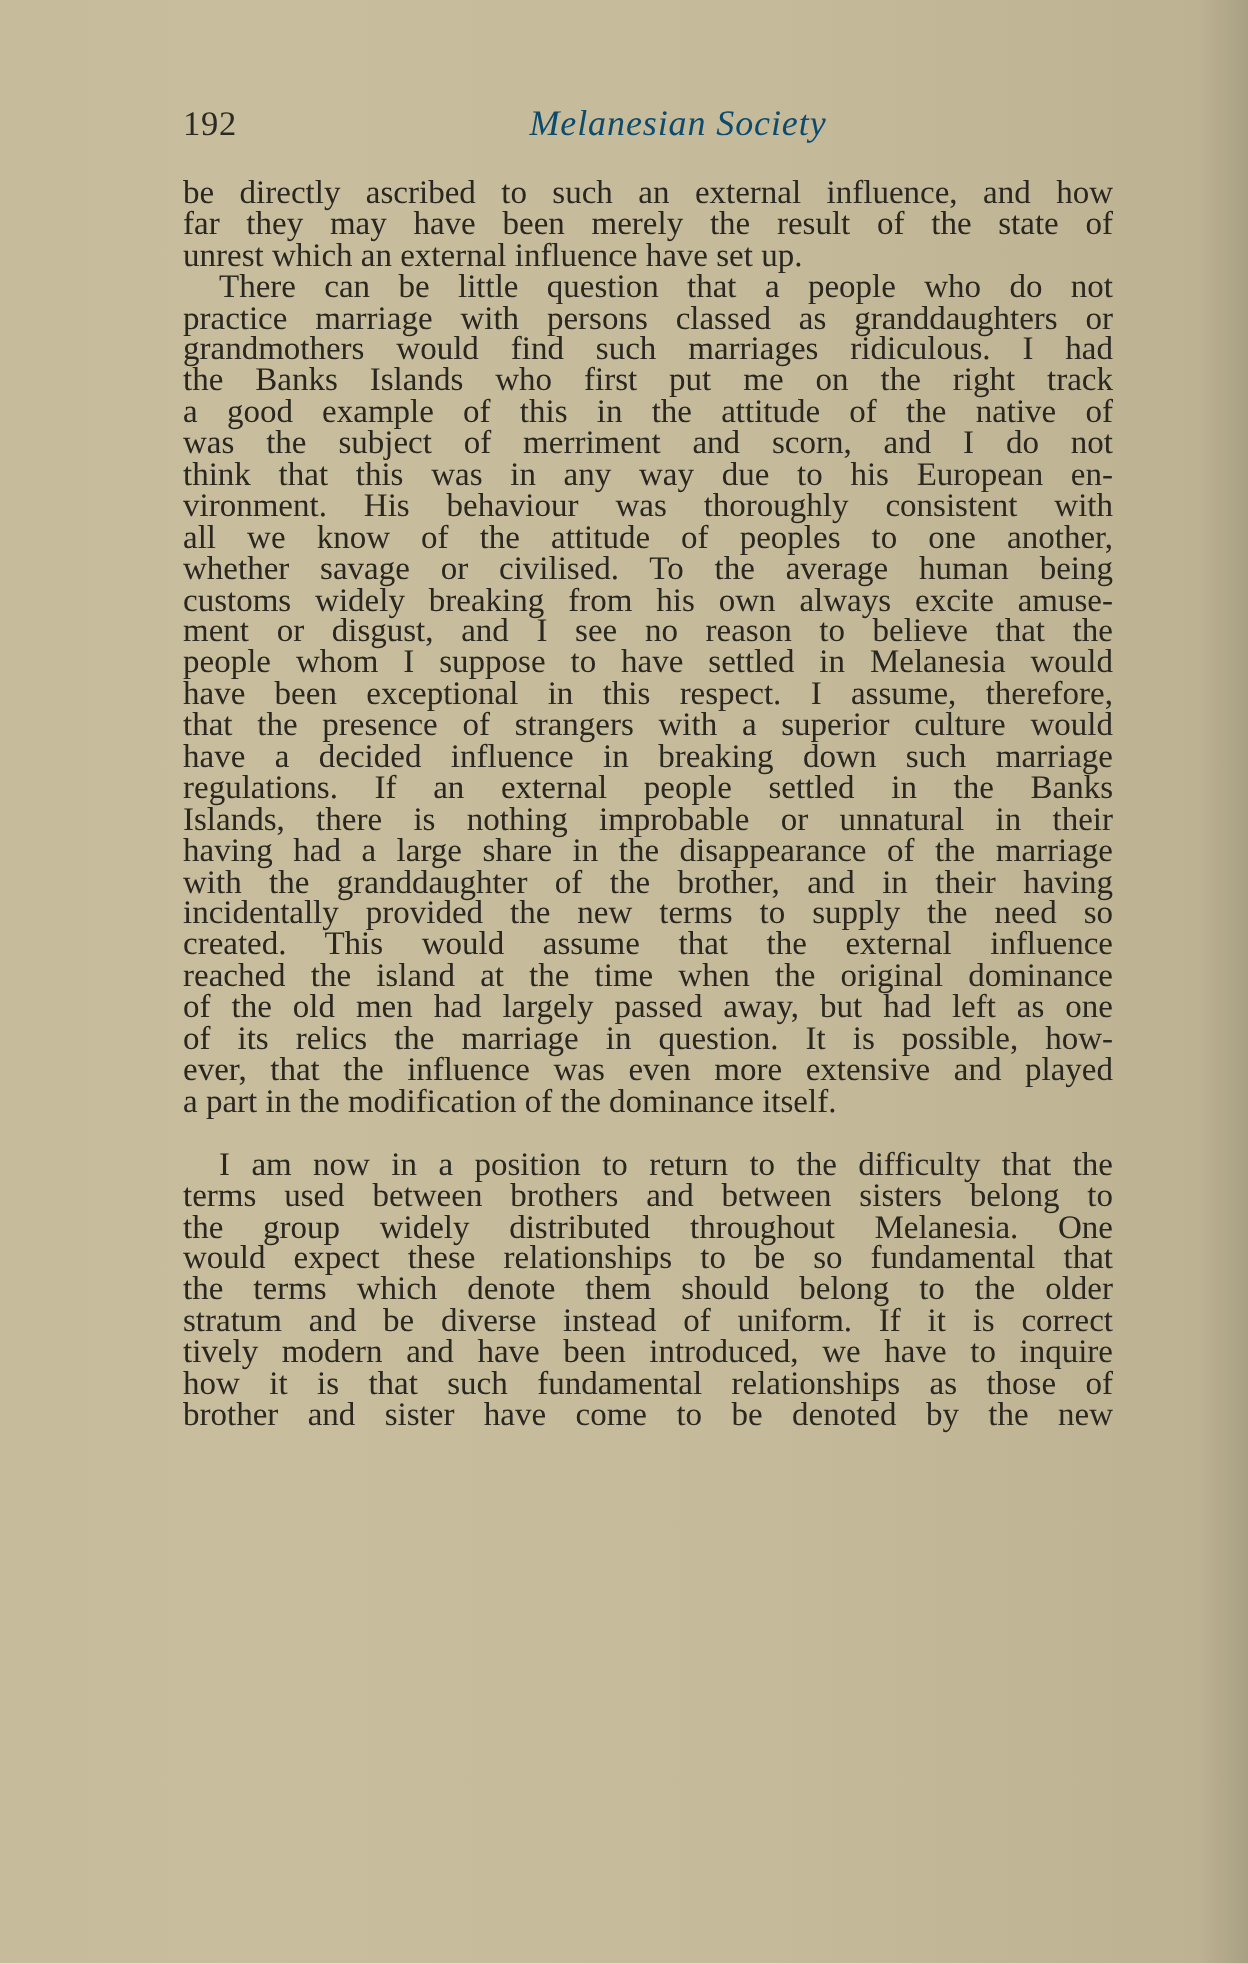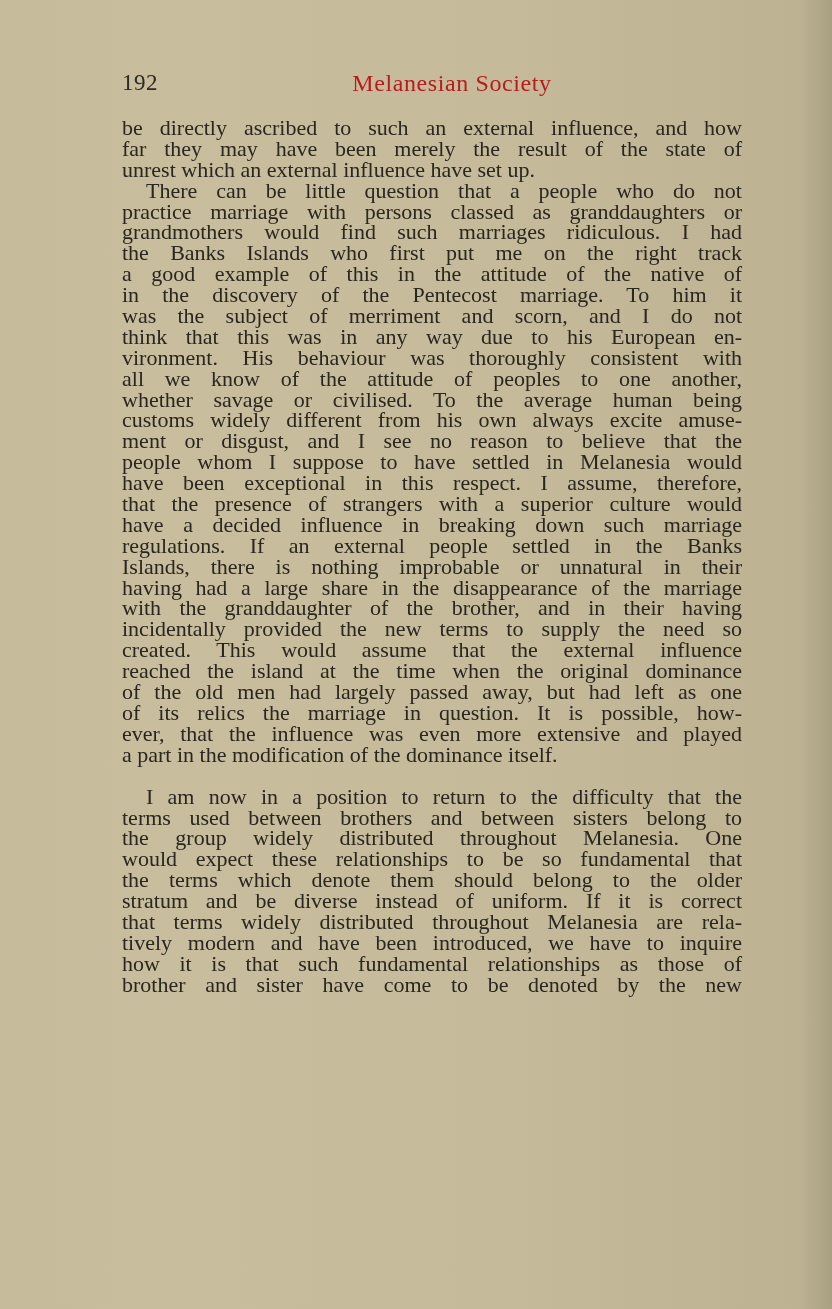--- a/index.html
+++ b/index.html
@@ -37,23 +37,24 @@
       font-size: 23px;
       letter-spacing: 0.5px;
       color: #2d2a24;
     }
     .running-title {
       position: absolute;
       left: 0;
       right: 0;
       top: 0;
       text-align: center;
+      font-style: italic;
       font-size: 24px;
       letter-spacing: 0.6px;
-      color: #b91c1c;
+      color: #0c4a6e;
       padding-left: 40px;
     }
     .body-text {
       position: absolute;
       left: 122px;
       top: 118px;
       width: 620px;
     }
     .line {
       display: block;
@@ -108,27 +109,26 @@
       <span class="line"><span class="line-inner">far they may have been merely the result of the state of</span></span>
       <span class="line last"><span class="line-inner">unrest which an external influence have set up.</span></span>
     </div>
 
     <div class="para">
       <span class="line indent"><span class="line-inner">There can be little question that a people who do not</span></span>
       <span class="line"><span class="line-inner">practice marriage with persons classed as granddaughters or</span></span>
       <span class="line"><span class="line-inner">grandmothers would find such marriages ridiculous.  I had</span></span>
       <span class="line"><span class="line-inner">the Banks Islands who first put me on the right track</span></span>
       <span class="line"><span class="line-inner">a good example of this in the attitude of the native of</span></span>
-      <span class="line"><span class="line-inner">in the discovery of the Pentecost marriage.  To him it</span></span>
       <span class="line"><span class="line-inner">was the subject of merriment and scorn, and I do not</span></span>
       <span class="line"><span class="line-inner">think that this was in any way due to his European en-</span></span>
       <span class="line"><span class="line-inner">vironment.  His behaviour was thoroughly consistent with</span></span>
       <span class="line"><span class="line-inner">all we know of the attitude of peoples to one another,</span></span>
       <span class="line"><span class="line-inner">whether savage or civilised.  To the average human being</span></span>
-      <span class="line"><span class="line-inner">customs widely different from his own always excite amuse-</span></span>
+      <span class="line"><span class="line-inner">customs widely breaking from his own always excite amuse-</span></span>
       <span class="line"><span class="line-inner">ment or disgust, and I see no reason to believe that the</span></span>
       <span class="line"><span class="line-inner">people whom I suppose to have settled in Melanesia would</span></span>
       <span class="line"><span class="line-inner">have been exceptional in this respect.  I assume, therefore,</span></span>
       <span class="line"><span class="line-inner">that the presence of strangers with a superior culture would</span></span>
       <span class="line"><span class="line-inner">have a decided influence in breaking down such marriage</span></span>
       <span class="line"><span class="line-inner">regulations.  If an external people settled in the Banks</span></span>
       <span class="line"><span class="line-inner">Islands, there is nothing improbable or unnatural in their</span></span>
       <span class="line"><span class="line-inner">having had a large share in the disappearance of the marriage</span></span>
       <span class="line"><span class="line-inner">with the granddaughter of the brother, and in their having</span></span>
       <span class="line"><span class="line-inner">incidentally provided the new terms to supply the need so</span></span>
@@ -142,19 +142,18 @@
 
     <div class="para-gap"></div>
 
     <div class="para">
       <span class="line indent"><span class="line-inner">I am now in a position to return to the difficulty that the</span></span>
       <span class="line"><span class="line-inner">terms used between brothers and between sisters belong to</span></span>
       <span class="line"><span class="line-inner">the group widely distributed throughout Melanesia.  One</span></span>
       <span class="line"><span class="line-inner">would expect these relationships to be so fundamental that</span></span>
       <span class="line"><span class="line-inner">the terms which denote them should belong to the older</span></span>
       <span class="line"><span class="line-inner">stratum and be diverse instead of uniform.  If it is correct</span></span>
-      <span class="line"><span class="line-inner">that terms widely distributed throughout Melanesia are rela-</span></span>
       <span class="line"><span class="line-inner">tively modern and have been introduced, we have to inquire</span></span>
       <span class="line"><span class="line-inner">how it is that such fundamental relationships as those of</span></span>
       <span class="line"><span class="line-inner">brother and sister have come to be denoted by the new</span></span>
     </div>
   </div>
 </div>
 
 </body></html>

